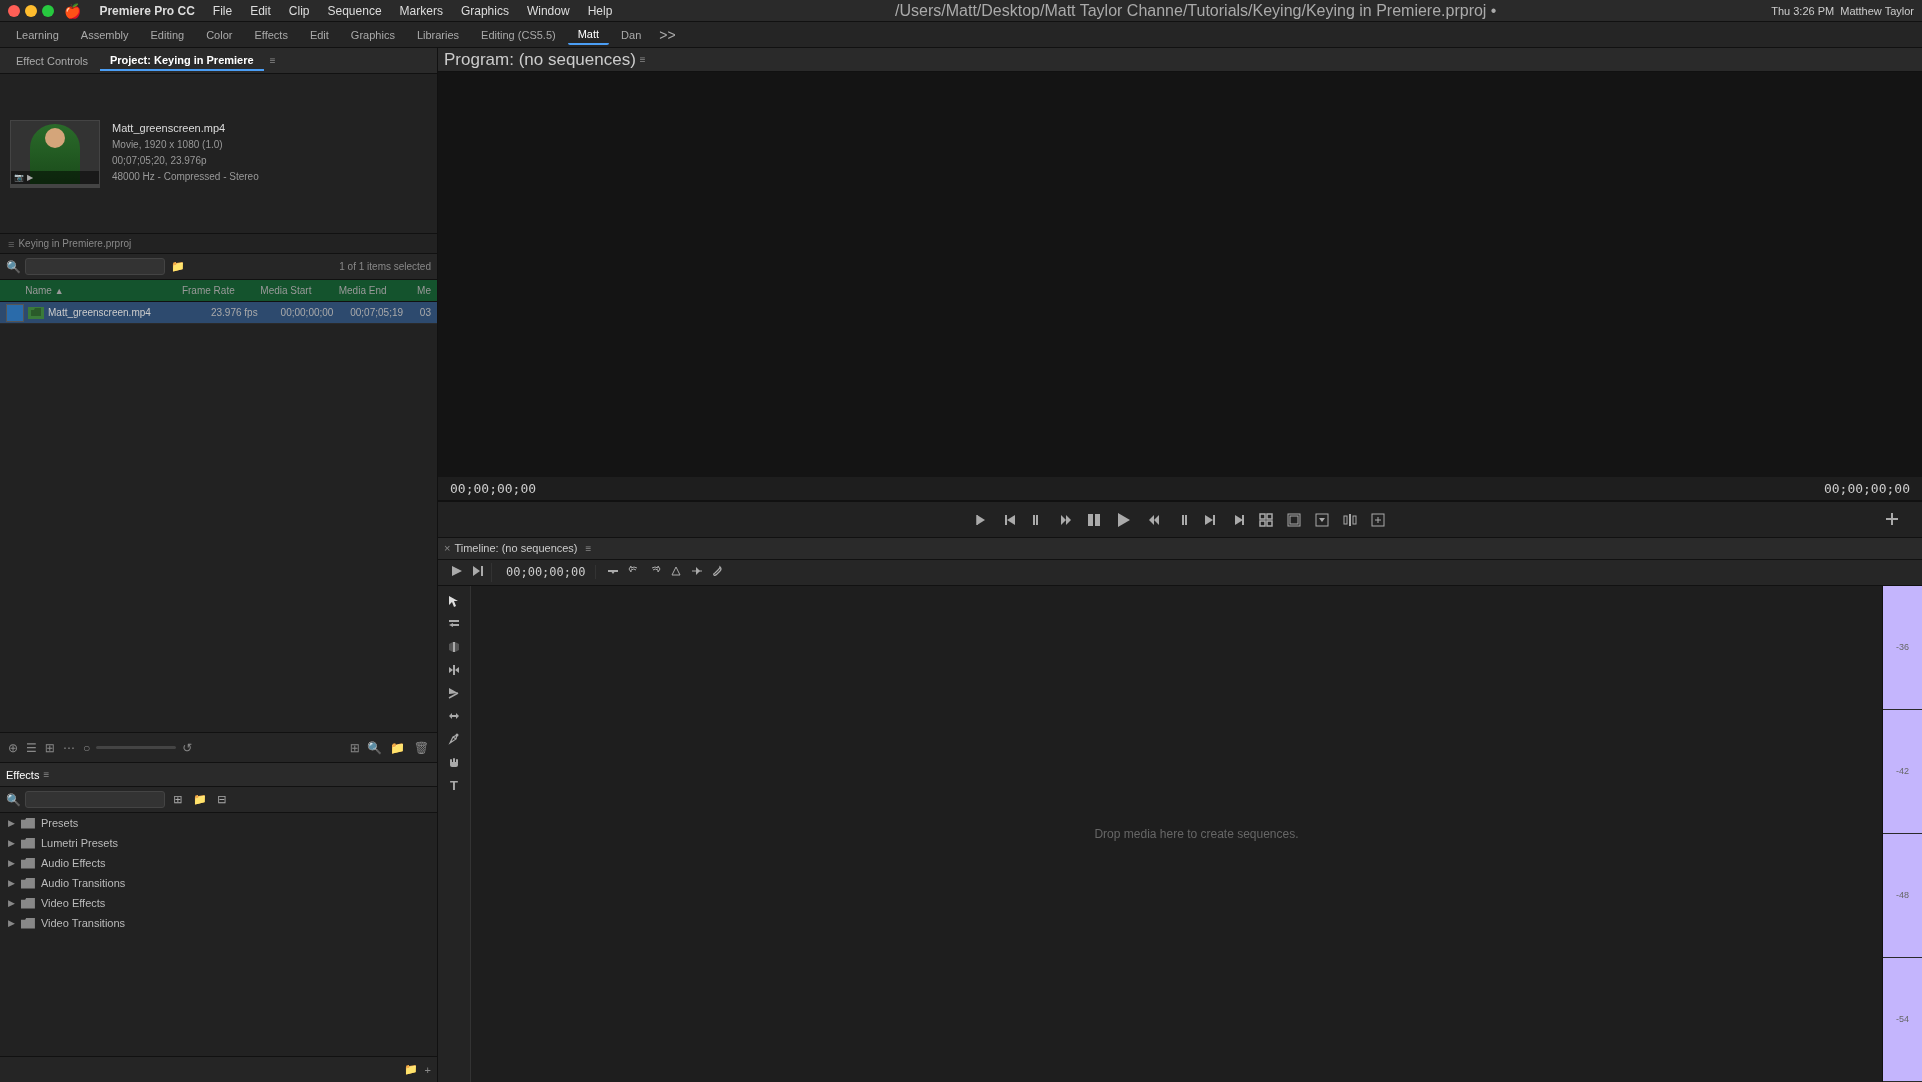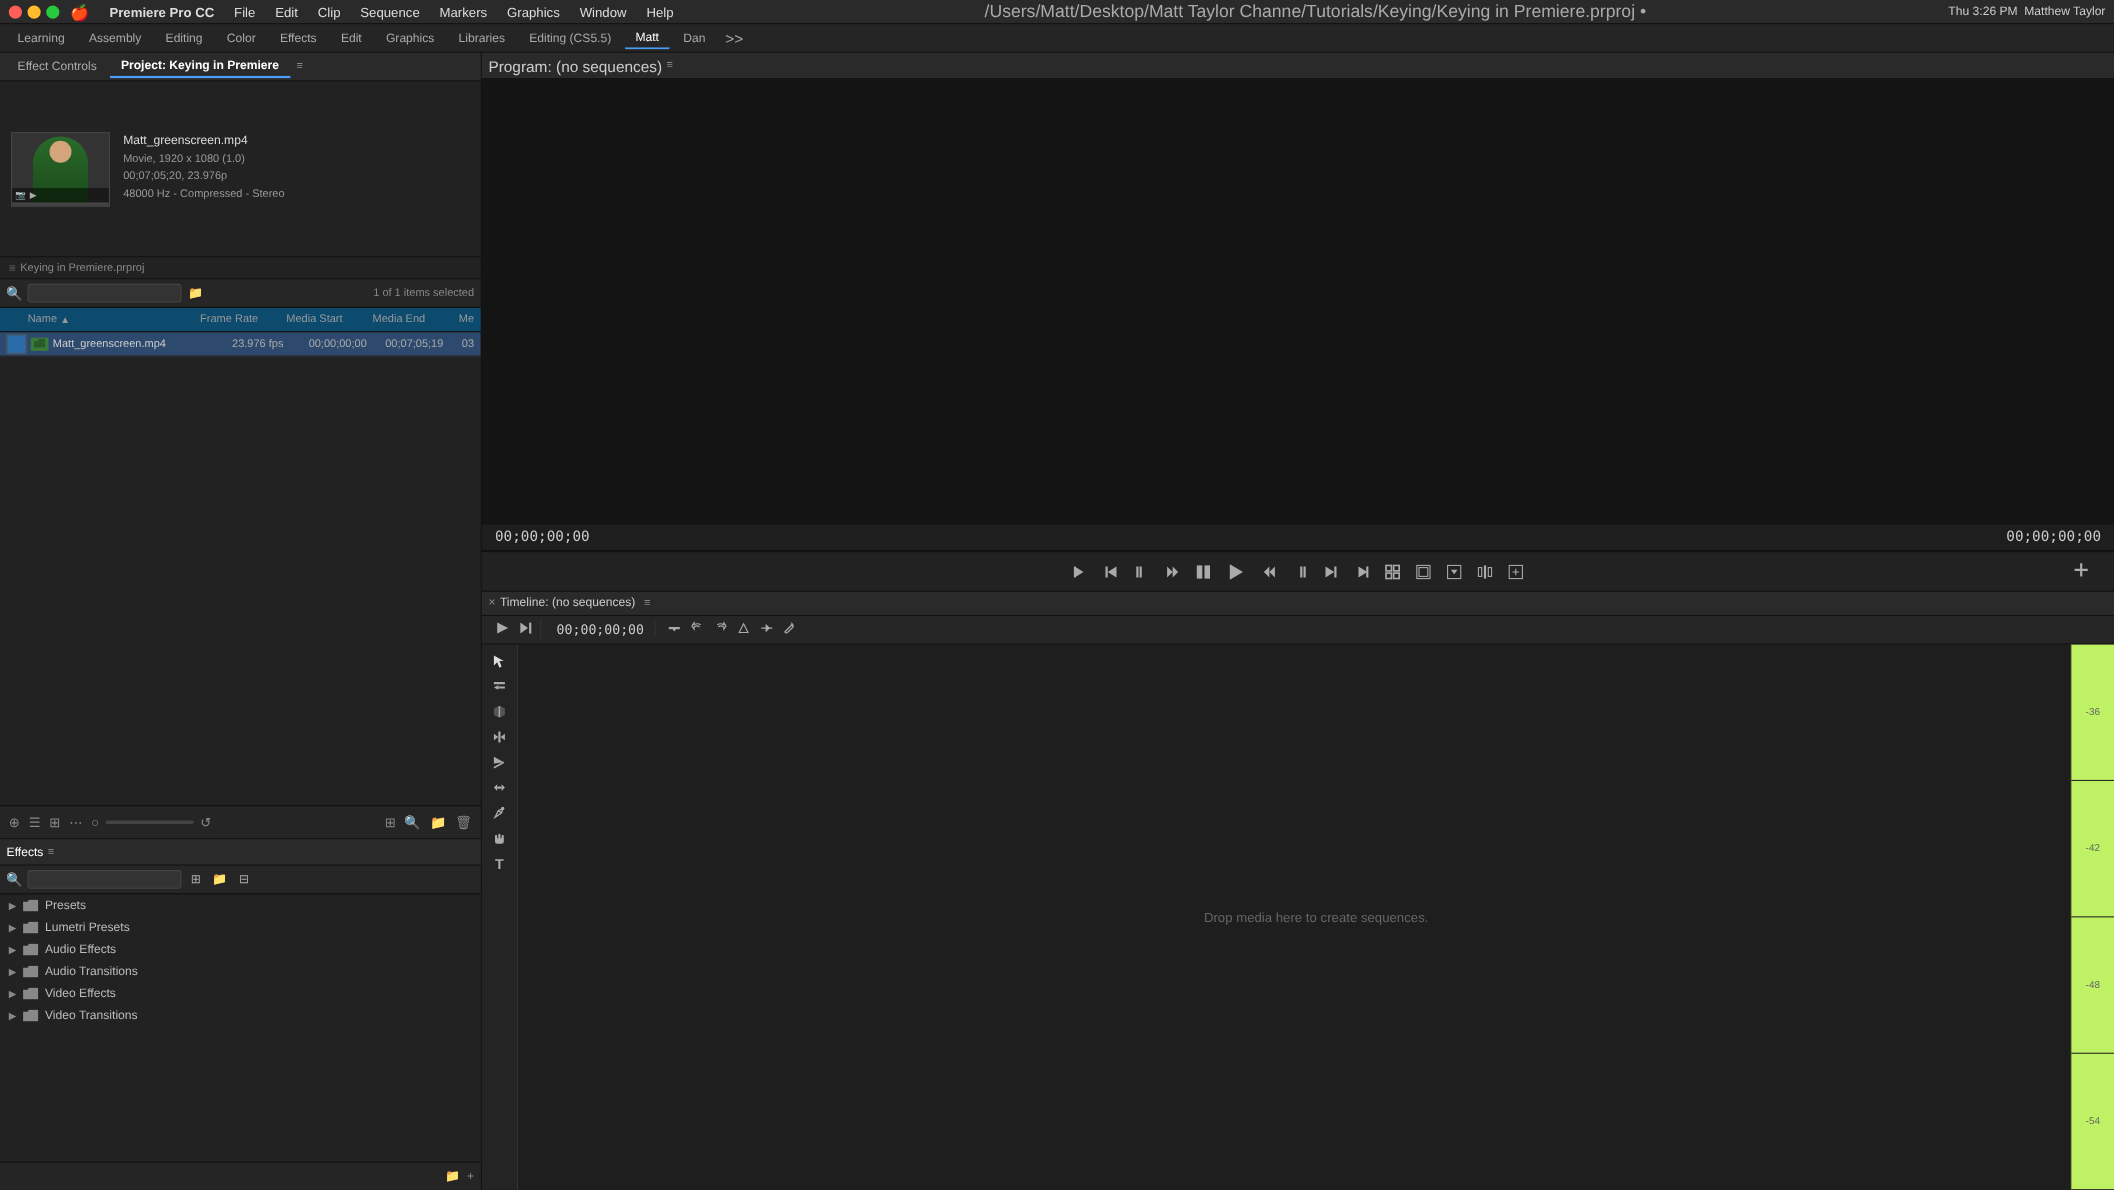--- a/index.html
+++ b/index.html
@@ -218,21 +218,21 @@
       cursor: pointer;
       color: #aaa;
       font-size: 11px;
     }
     .toolbar-spacer { flex: 1; }
     .selection-count { font-size: 10px; color: #888; }
 
     
     #columns-header {
       height: 22px;
-      background: #0c4a6e;
+      background: #14532d;
       display: flex;
       align-items: center;
       padding: 0 6px;
       border-bottom: 1px solid #111;
     }
     .col-header {
       font-size: 10px;
       color: #999;
       display: flex;
       align-items: center;
@@ -386,21 +386,21 @@
     }
     #program-monitor-header {
       height: 24px;
       background: #2a2a2a;
       display: flex;
       align-items: center;
       padding: 0 6px;
       border-bottom: 1px solid #111;
       gap: 4px;
     }
-    .program-title { font-size: 14px; color: #ccc; }
+    .program-title { font-size: 17px; color: #ccc; }
     .program-menu { font-size: 10px; color: #888; }
     #program-viewer {
       flex: 1;
       background: #141414;
     }
     #program-timecode-bar {
       height: 24px;
       background: #1e1e1e;
       display: flex;
       align-items: center;
@@ -507,21 +507,21 @@
       display: flex;
       width: 100%;
       height: 100%;
     }
     #timeline-ruler {
       position: absolute;
       right: 0;
       top: 0;
       width: 40px;
       height: 100%;
-      background: #bef264;
+      background: #c4b5fd;
       border-left: 1px solid #111;
       display: flex;
       flex-direction: column;
       font-size: 9px;
       color: #666;
     }
     .ruler-mark {
       flex: 1;
       display: flex;
       align-items: center;

